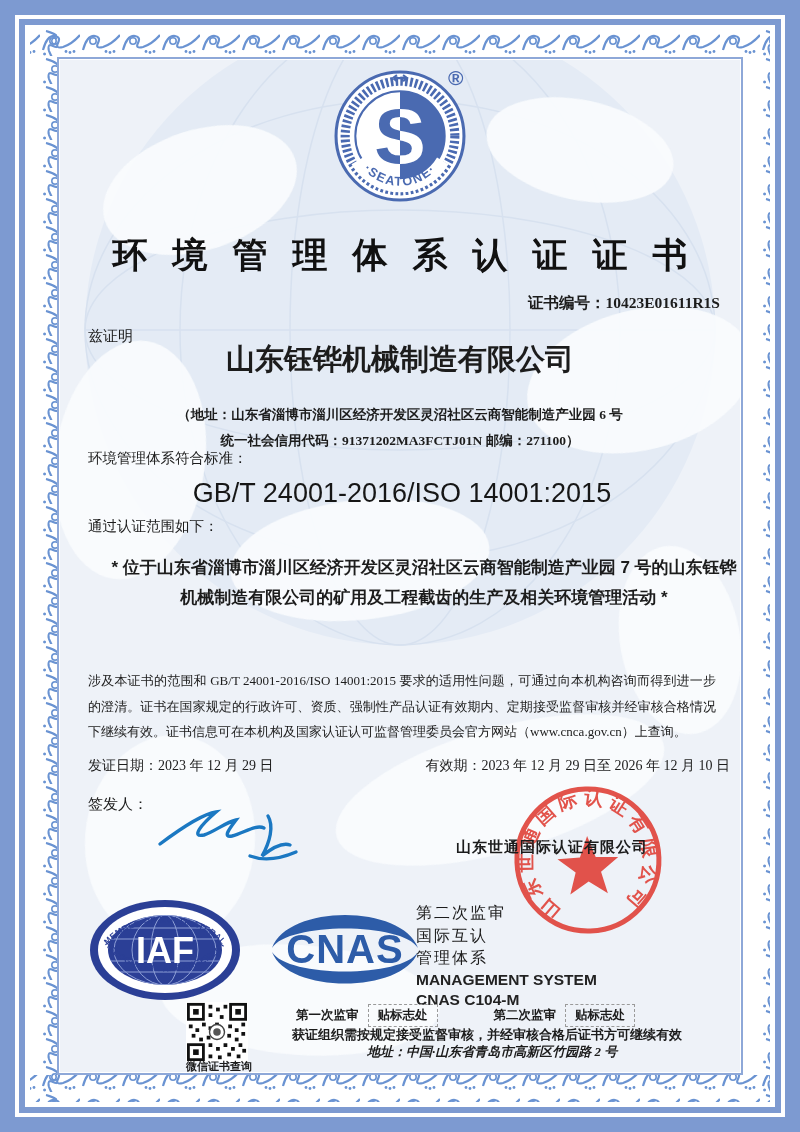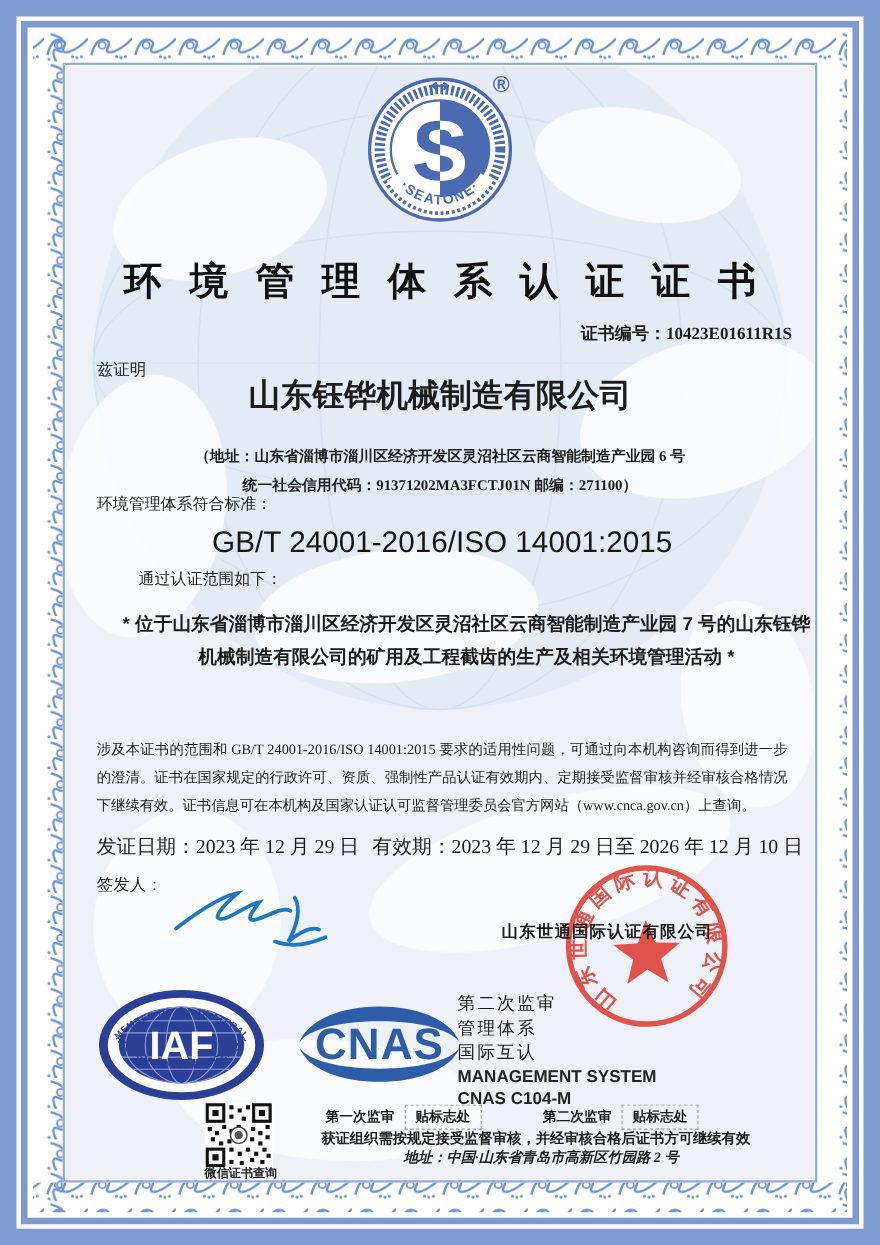--- a/index.html
+++ b/index.html
@@ -26,26 +26,26 @@
   .certno{right:80px;top:293px;font-size:15.5px;font-weight:bold;z-index:2;}
   
   .certify{left:88px;top:327px;font-size:15px;z-index:2;}
   .company{left:0;right:0;top:340px;text-align:center;font-size:29px;font-weight:bold;z-index:2;
            font-family:"Liberation Sans","DejaVu Sans",sans-serif;}
   .addr1{left:0;right:0;top:406px;text-align:center;font-size:13.5px;font-weight:bold;z-index:2;}
   .addr2{left:0;right:0;top:432px;text-align:center;font-size:13.5px;font-weight:bold;z-index:2;}
   .std-label{left:88px;top:449px;font-size:14.5px;z-index:2;}
   .standard{left:4px;right:0;top:478px;text-align:center;font-size:27px;z-index:2;
             font-family:"Liberation Sans","DejaVu Sans",sans-serif;color:#161616;}
-  .scope-label{left:88px;top:517px;font-size:14.5px;z-index:2;margin-left:38px;}
+  .scope-label{left:88px;top:517px;font-size:14.5px;z-index:2;}
   .scope{left:60px;right:60px;top:553px;text-align:center;font-size:17px;font-weight:bold;
          line-height:30px;z-index:2;font-family:"Liberation Sans",sans-serif;padding-left:48px;}
   .legal{left:88px;right:84px;top:668px;font-size:13px;line-height:25.5px;text-align:justify;z-index:2;}
   .dates{left:88px;right:70px;top:757px;display:flex;justify-content:space-between;
-         font-size:18px;z-index:2;}
+         font-size:14px;z-index:2;}
   .signer{left:88px;top:795px;font-size:15px;z-index:2;}
   .signature{left:150px;top:800px;z-index:4;}
   .certifier{left:456px;top:838px;font-size:15px;font-weight:bold;z-index:4;letter-spacing:1px;}
   .stamp{left:508px;top:780px;z-index:3;transform:rotate(-2deg);opacity:.92;}
   
   .iaf{left:86px;top:898px;z-index:2;}
   .cnas{left:260px;top:898px;z-index:2;}
   .accred{left:416px;top:902px;z-index:2;font-family:"Liberation Sans",sans-serif;}
   .accred .cjk{font-size:16px;line-height:22.5px;letter-spacing:2px;}
   .accred .en{font-size:15.5px;font-weight:bold;line-height:20px;color:#222;}
@@ -226,22 +226,22 @@
   <div class="abs cnas">
     <svg width="170" height="100" viewBox="0 0 170 100">
       <path d="M12,50 C28,6 142,6 158,50 C142,24 28,24 12,50 Z" fill="#2d5ca8"></path>
       <path d="M12,54 C28,96 142,96 158,54 C142,80 28,80 12,54 Z" fill="#2d5ca8"></path>
       <text x="85" y="65" text-anchor="middle" font-size="40" font-weight="bold" fill="#2d5ca8" letter-spacing="1">CNAS</text>
     </svg>
   </div>
 
   <div class="abs accred">
     <div class="cjk">第二次监审</div>
+    <div class="cjk">国际互认</div>
     <div class="cjk">管理体系</div>
-    <div class="cjk">国际互认</div>
     <div class="en">MANAGEMENT SYSTEM</div>
     <div class="en">CNAS C104-M</div>
   </div>
 
   <div class="abs qr">
     <svg width="62" height="60" viewBox="0 0 66 64">
       <rect x="0" y="0" width="66" height="64" fill="#ffffff"></rect>
       <g fill="none" stroke="#111" stroke-width="3">
         <rect x="2.5" y="2.5" width="16" height="16"></rect>
         <rect x="47.5" y="2.5" width="16" height="16"></rect>

